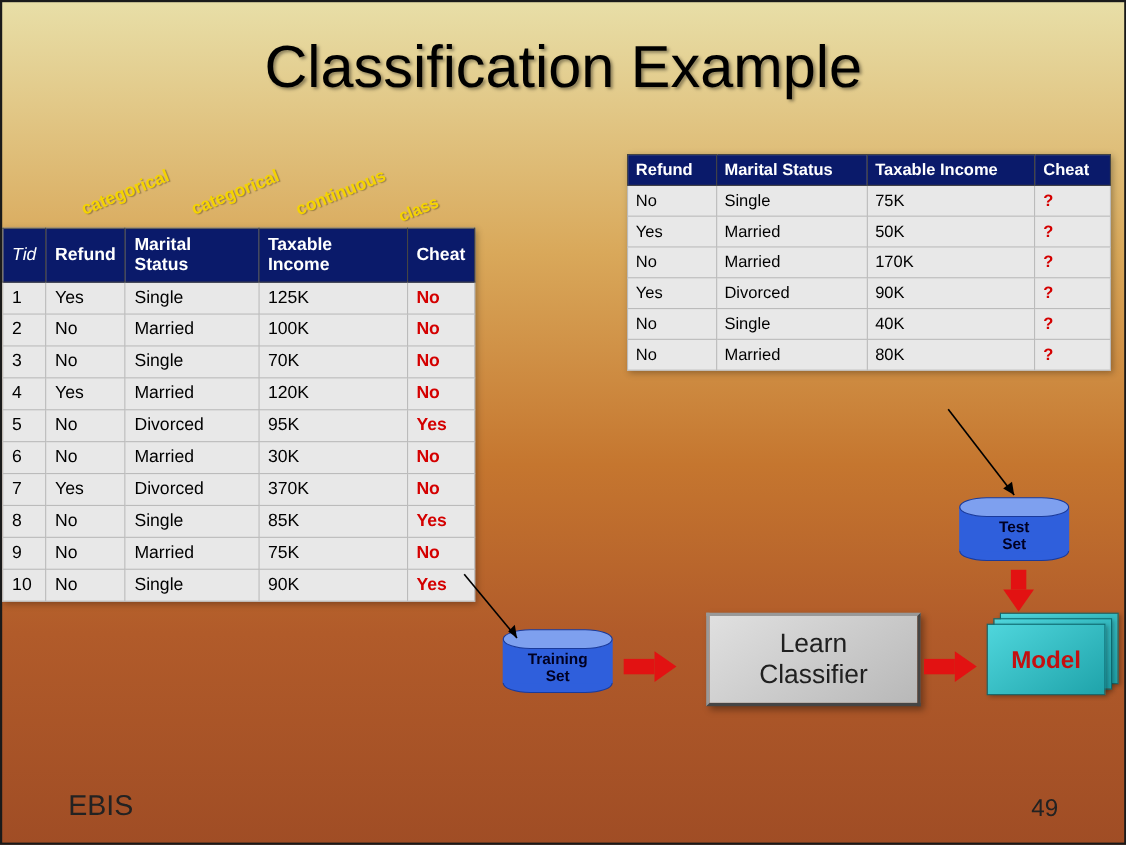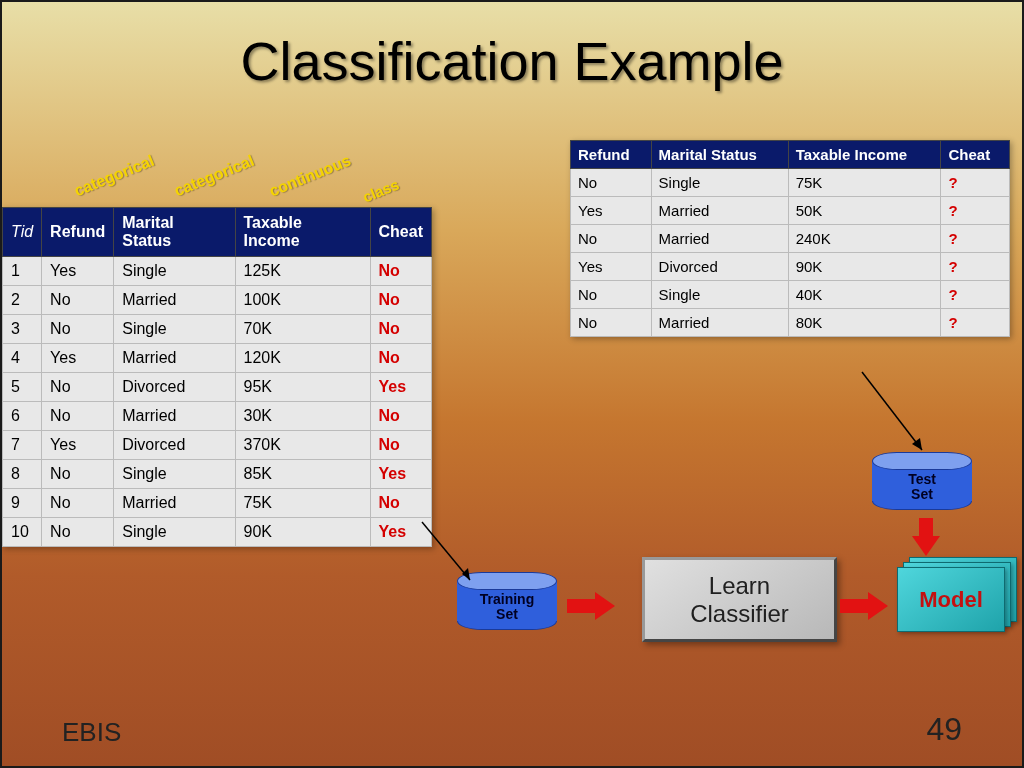--- a/index.html
+++ b/index.html
@@ -78,21 +78,21 @@
   .arrow.down .head{ border-left:14px solid transparent; border-right:14px solid transparent;
                      border-top:20px solid #e21212; border-bottom:none;}
   .arrow.down { flex-direction:column; left:910px; top:516px;}
   
   .thin-arrow { position:absolute; background:none; }
   .thin-arrow svg { overflow:visible;}
   .ta1{ left:420px; top:520px;}
   .ta2{ left:860px; top:370px;}
   
   .footer-l { position:absolute; left:60px; bottom:18px; font-size:26px; color:#222;}
-  .footer-r { position:absolute; right:60px; bottom:18px; font-size:32px; color:#222;}
+  .footer-r { position:absolute; right:60px; bottom:18px; font-size:22px; color:#222;}
 </style>
 </head>
 <body>
 
 <div class="title">Classification Example</div>
 
 <div class="ann c1">categorical</div>
 <div class="ann c2">categorical</div>
 <div class="ann c3">continuous</div>
 <div class="ann c4">class</div>
@@ -199,21 +199,21 @@
       </tr>
       <tr>
         <td>Yes</td>
         <td>Married</td>
         <td>50K</td>
         <td>?</td>
       </tr>
       <tr>
         <td>No</td>
         <td>Married</td>
-        <td>240K</td>
+        <td>170K</td>
         <td>?</td>
       </tr>
       <tr>
         <td>Yes</td>
         <td>Divorced</td>
         <td>90K</td>
         <td>?</td>
       </tr>
       <tr>
         <td>No</td>

